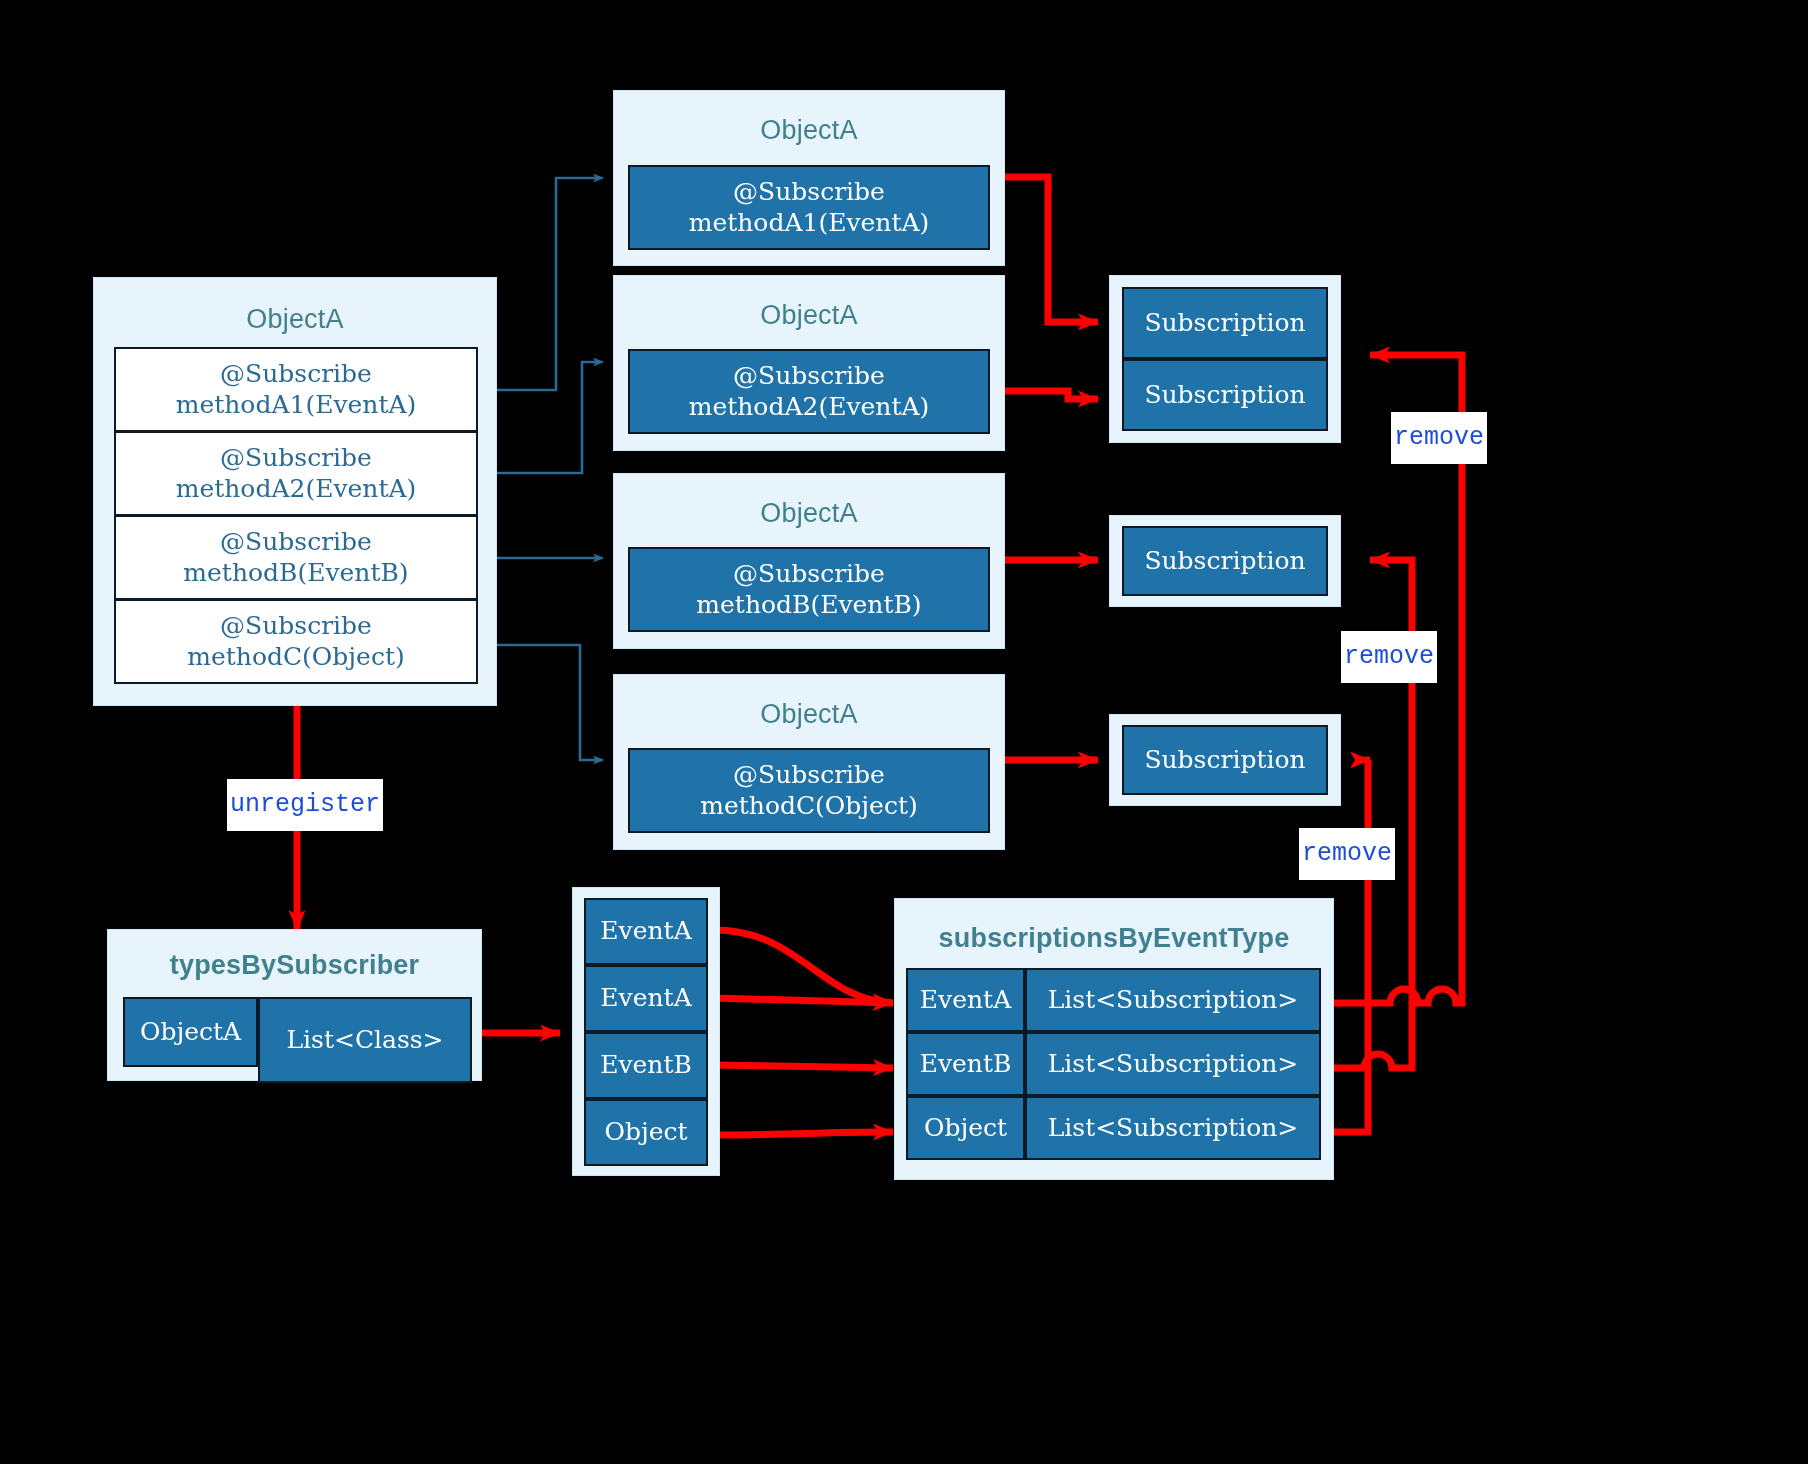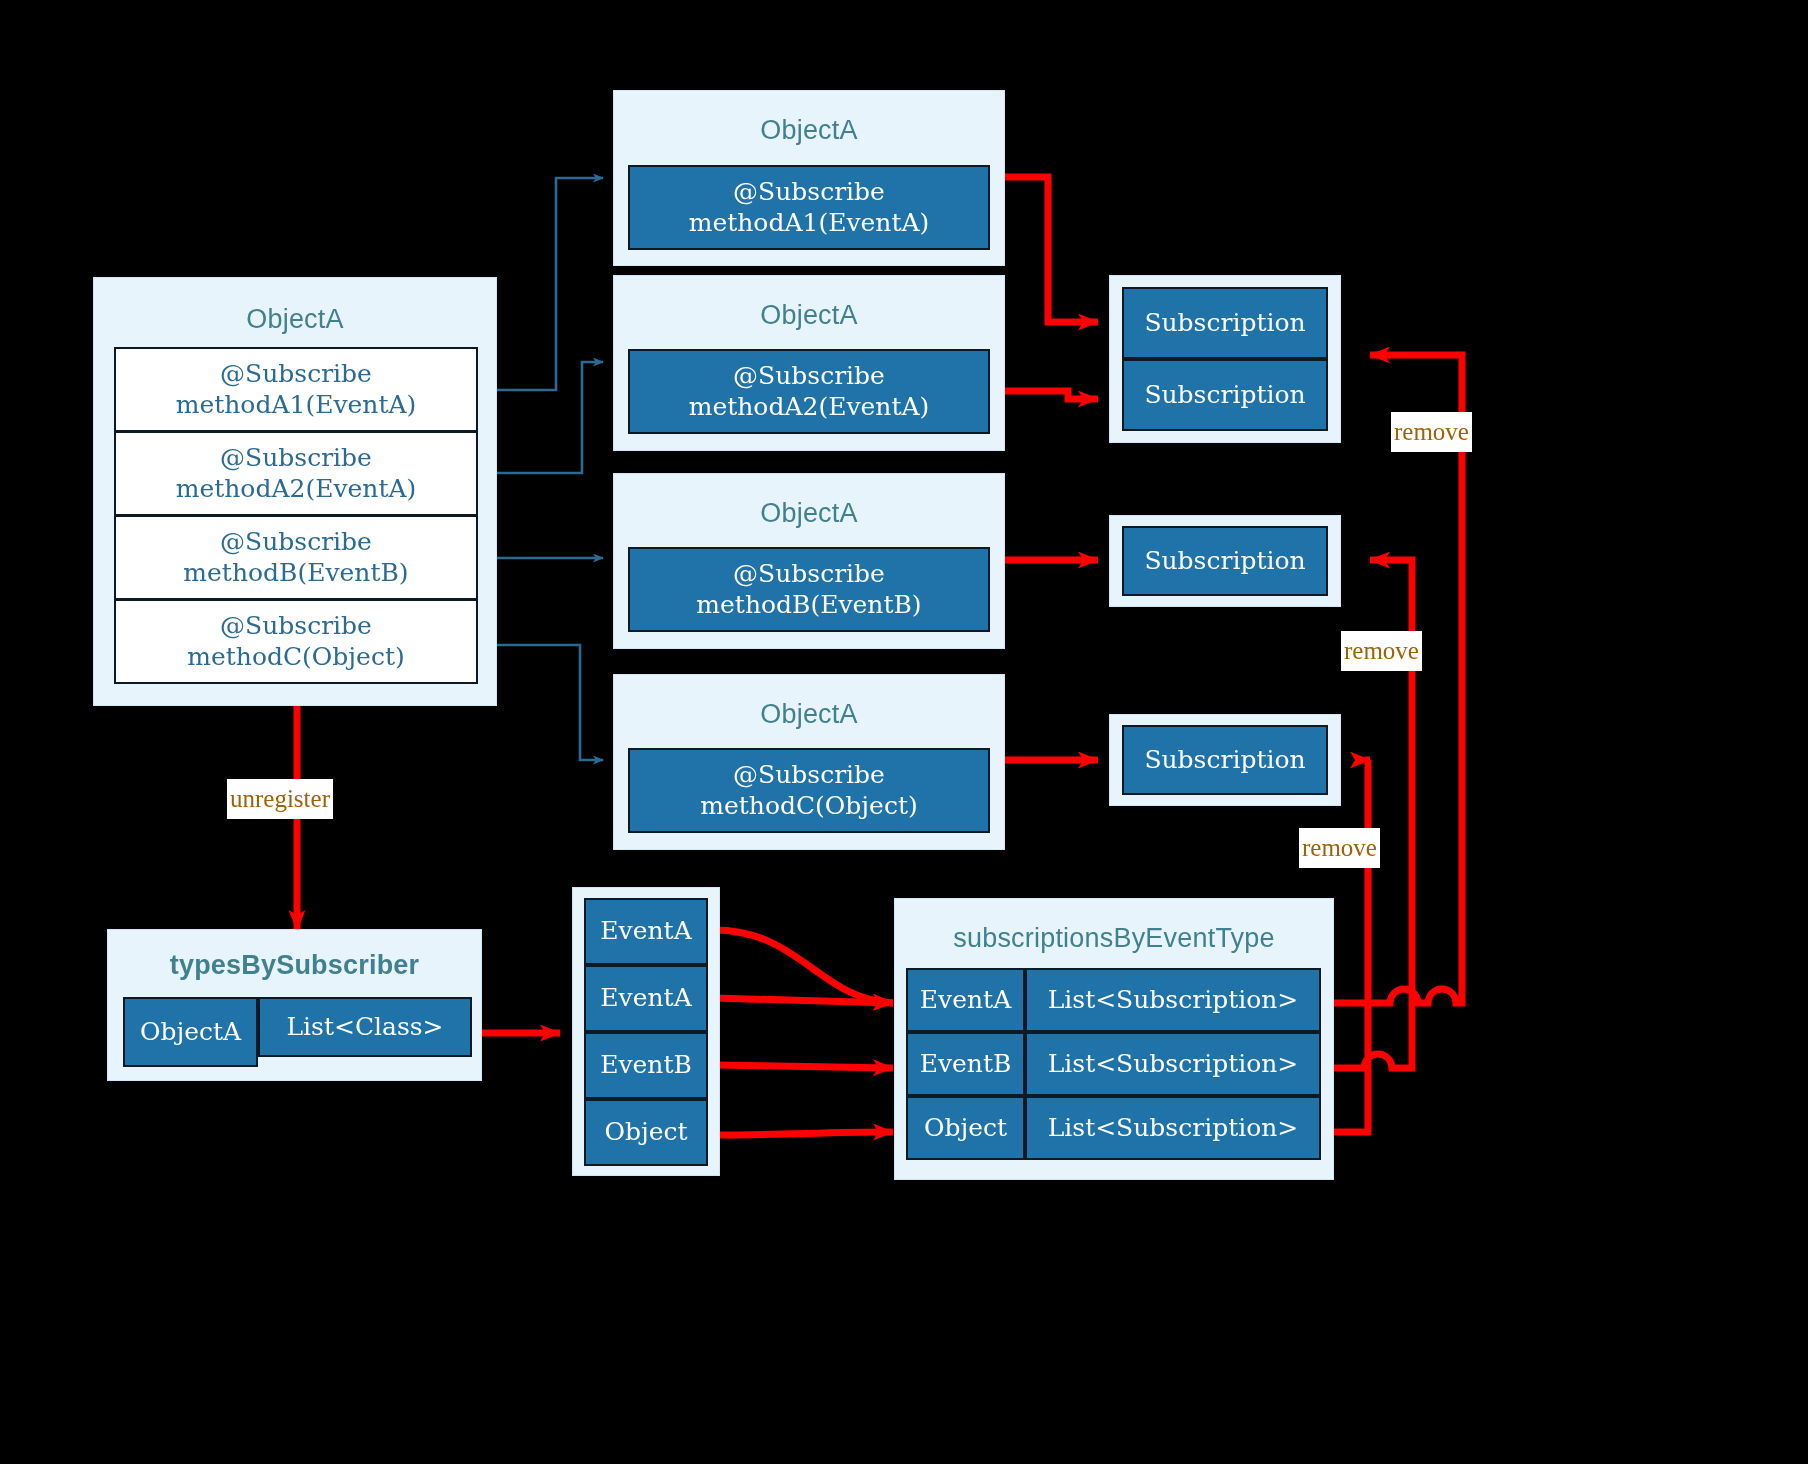--- a/index.html
+++ b/index.html
@@ -27,23 +27,23 @@
   .wcell{
      position:absolute;background:#ffffff;border:2px solid #0b1a25;
      box-sizing:border-box;color:#2a6a93;
      font-family:"DejaVu Serif",serif;font-size:25px;
      display:flex;align-items:center;justify-content:center;text-align:center;
      line-height:1.22;white-space:pre;
   }
 
   
   .elabel{
-     position:absolute;background:#ffffff;color:#a16207;
-     font-family:Liberation Serif, serif;font-size:25px;
-     padding:6px 3px;white-space:nowrap;line-height:1.1;
+     position:absolute;background:#ffffff;color:#1d4ed8;
+     font-family:Liberation Mono, monospace;font-size:25px;
+     padding:12px 3px;white-space:nowrap;line-height:1.1;
   }
 
   svg.wires{position:absolute;left:0;top:0;width:1808px;height:1464px;
             pointer-events:none;overflow:visible;}
 </style>
 </head>
 <body>
 
 <div id="stage">
 
@@ -147,30 +147,30 @@
   <div class="panel" style="left:1109px;top:515px;width:232px;height:92px;"></div>
   <div class="cell" style="left:1122px;top:526px;width:206px;height:70px;">Subscription</div>
 
   <div class="panel" style="left:1109px;top:714px;width:232px;height:92px;"></div>
   <div class="cell" style="left:1122px;top:725px;width:206px;height:70px;">Subscription</div>
 
   <div class="panel" style="left:107px;top:929px;width:375px;height:152px;">
     <div class="panel-title" style="position:absolute;left:0;top:22px;width:100%;font-weight:bold;">typesBySubscriber</div>
   </div>
   <div class="cell" style="left:123px;top:997px;width:135px;height:70px;">ObjectA</div>
-  <div class="cell" style="left:258px;top:997px;width:214px;height:60px;">List&lt;Class&gt;</div>
+  <div class="cell" style="left:258px;top:997px;width:214px;height:86px;">List&lt;Class&gt;</div>
 
   <div class="panel" style="left:572px;top:887px;width:148px;height:289px;"></div>
   <div class="cell" style="left:584px;top:898px;width:124px;height:67px;">EventA</div>
   <div class="cell" style="left:584px;top:965px;width:124px;height:67px;">EventA</div>
   <div class="cell" style="left:584px;top:1032px;width:124px;height:67px;">EventB</div>
   <div class="cell" style="left:584px;top:1099px;width:124px;height:67px;">Object</div>
 
   <div class="panel" style="left:894px;top:898px;width:440px;height:282px;">
-    <div class="panel-title" style="position:absolute;left:0;top:26px;width:100%;">subscriptionsByEventType</div>
+    <div class="panel-title" style="position:absolute;left:0;top:26px;width:100%;font-weight:bold;">subscriptionsByEventType</div>
   </div>
   <div class="cell" style="left:906px;top:968px;width:119px;height:64px;">EventA</div>
   <div class="cell" style="left:1025px;top:968px;width:296px;height:64px;">List&lt;Subscription&gt;</div>
   <div class="cell" style="left:906px;top:1032px;width:119px;height:64px;">EventB</div>
   <div class="cell" style="left:1025px;top:1032px;width:296px;height:64px;">List&lt;Subscription&gt;</div>
   <div class="cell" style="left:906px;top:1096px;width:119px;height:64px;">Object</div>
   <div class="cell" style="left:1025px;top:1096px;width:296px;height:64px;">List&lt;Subscription&gt;</div>
 
   <div class="elabel" style="left:227px;top:779px;">unregister</div>
   <div class="elabel" style="left:1391px;top:412px;">remove</div>

